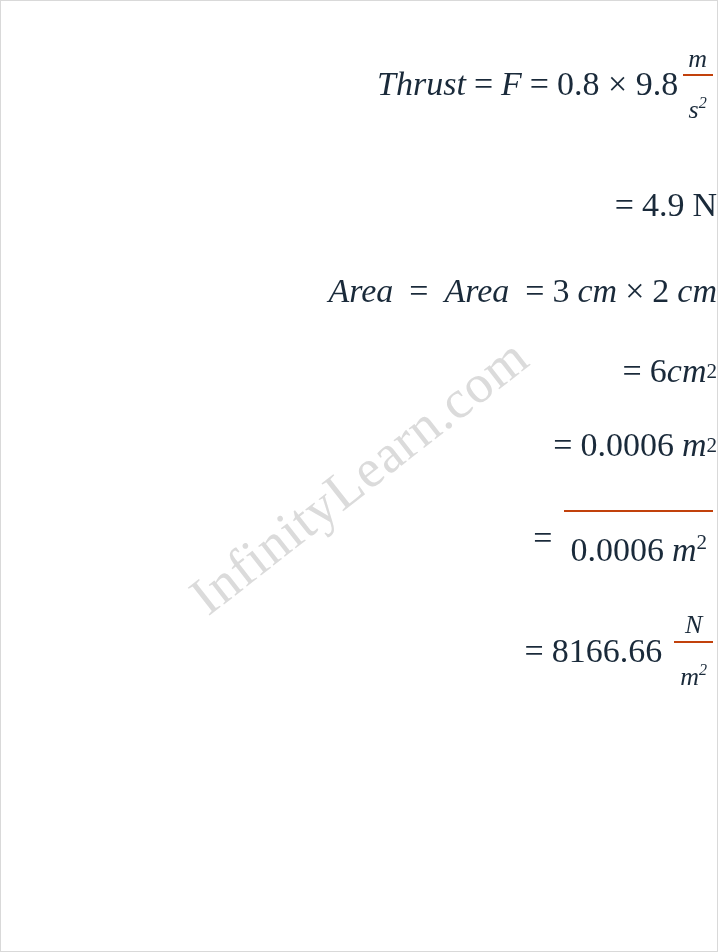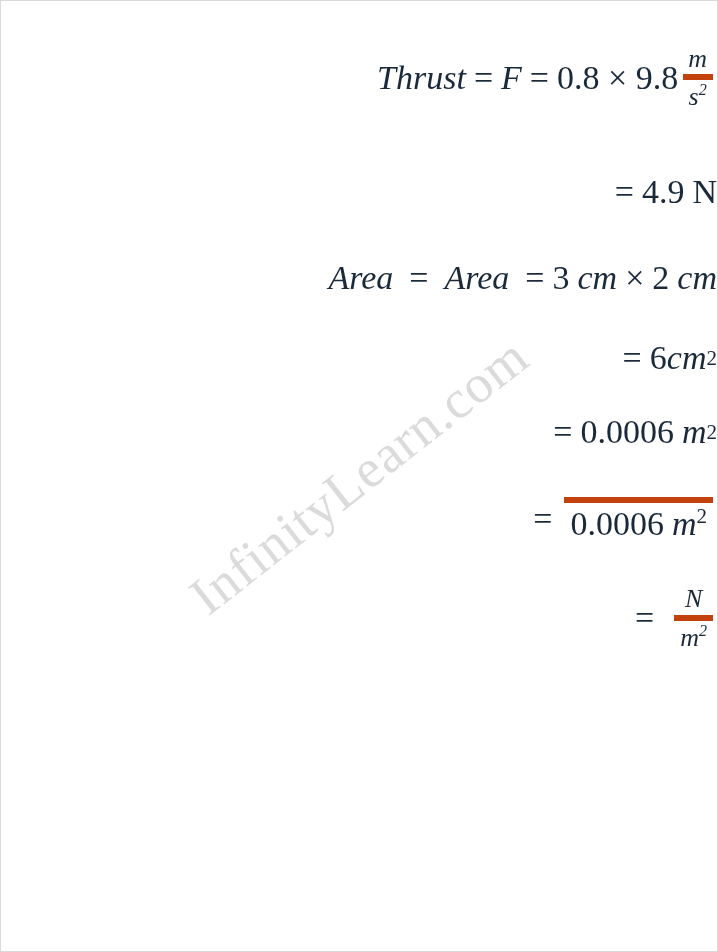--- a/index.html
+++ b/index.html
@@ -67,22 +67,22 @@
     flex-direction: column;
     align-items: center;
     vertical-align: middle;
     margin: 0 4px;
   }
   .frac .num {
     padding: 0 6px 2px 6px;
     line-height: 1.05;
   }
   .frac .den {
-    padding: 3px 6px 0 6px;
-    border-top: 6px solid #c2410c;
+    padding: 20px 6px 0 6px;
+    border-top: 2px solid #c2410c;
     line-height: 1.05;
   }
   .small-frac {
     font-size: 26px;
   }
   sup.exp {
     font-size: 0.62em;
     vertical-align: super;
     line-height: 0;
   }
@@ -187,20 +187,21 @@
       <span class="frac">
         <span class="den"><span class="upr">0.0006</span><span class="sp"></span><span class="ital">m</span><sup class="exp">2</sup></span>
       </span>
     </div>
 
     <div class="gap-6"></div>
 
     <div class="line big">
       <span class="upr">=</span>
       <span class="sp"></span>
+      <span class="upr">8166.66</span>
       <span class="sp"></span>
       <span class="frac small-frac">
         <span class="num ital">N</span>
         <span class="den ital"><span>m</span><sup class="exp">2</sup></span>
       </span>
     </div>
 
   </div>
 </div>
 

